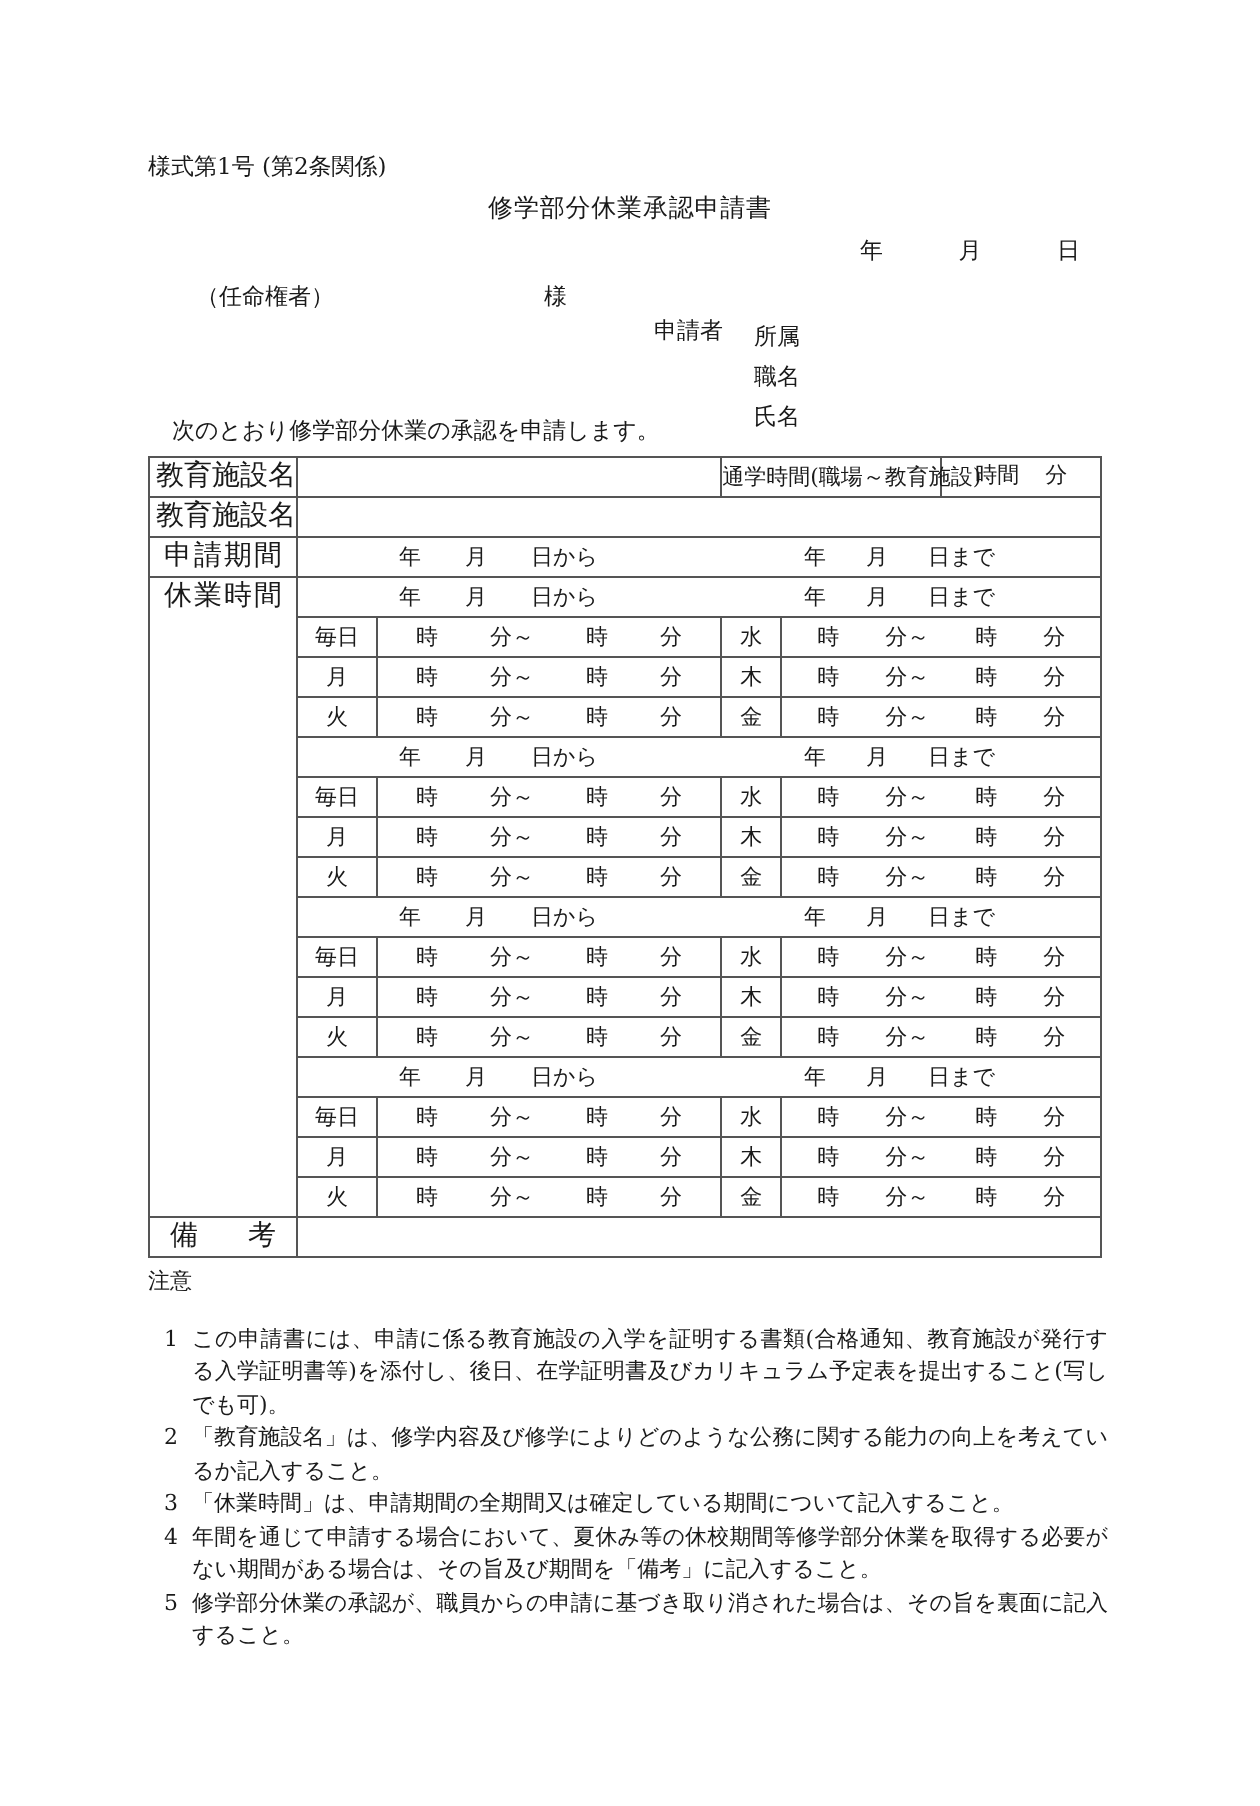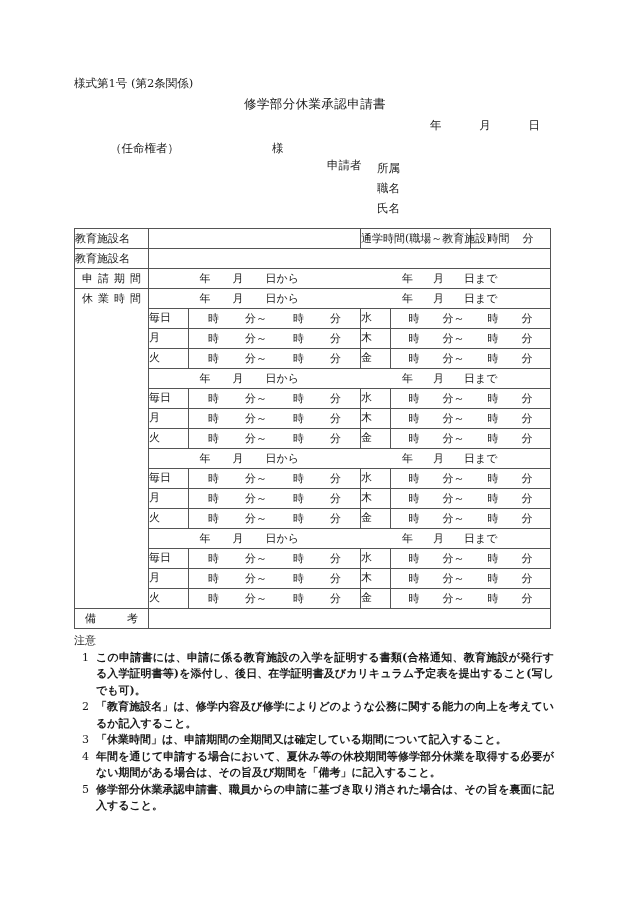--- a/index.html
+++ b/index.html
@@ -48,21 +48,20 @@
     display: flex;
     justify-content: space-between;
     font-size: 11.5px;
   }
   .addressee {
     position: absolute;
     left: 98px;
     top: 141px;
     font-size: 11.5px;
     white-space: nowrap;
-    margin-left: 12px;
   }
   .addressee-sama {
     position: absolute;
     left: 272px;
     top: 141px;
     font-size: 11.5px;
   }
   .applicant-label {
     position: absolute;
     left: 327px;
@@ -99,23 +98,23 @@
   .form-table td {
     border: 1px solid #555555;
     height: 19px;
     padding: 0;
     vertical-align: middle;
     line-height: 17px;
   }
   
   .lbl {
     width: 74px;
-    text-align: left;
-    white-space: nowrap;
-    font-size: 11px;
+    text-align: right;
+    white-space: nowrap;
+    font-size: 14px;
   }
   .lbl-spread {
     display: flex;
     justify-content: space-between;
     padding: 0 7px;
   }
   .lbl-spread span { display: inline-block; }
 
   .blank-cell { background: #ffffff; }
 
@@ -145,57 +144,55 @@
     display: flex;
     justify-content: center;
     gap: 22px;
     white-space: nowrap;
   }
   .range-half.second { gap: 20px; }
 
   
   .daycell {
     width: 40px;
-    text-align: left;
-    white-space: nowrap;
-    font-family: Liberation Mono, monospace;
+    text-align: center;
+    white-space: nowrap;
   }
   .timecell .inner {
     display: flex;
     justify-content: space-around;
     padding: 0 6px;
     white-space: nowrap;
   }
 
   
   .notes {
     position: absolute;
     left: 74px;
     top: 658px;
     width: 480px;
     font-size: 11px;
     line-height: 16.5px;
   }
-  .notes-title { margin-bottom: 0px; }
+  .notes-title { margin-bottom: 12px; }
   .note-item {
     display: flex;
     margin-top: 0px;
   }
   .note-num {
     width: 22px;
     flex: 0 0 22px;
     text-align: left;
     padding-left: 8px;
     box-sizing: border-box;
   }
   .note-text {
     flex: 1 1 auto;
     text-align: justify;
     text-justify: inter-character;
-    font-weight: bold;
   }
 </style>
 </head>
 <body>
 
 <div class="page">
 
   <div class="form-no">様式第1号 (第2条関係)</div>
 
   <div class="doc-title">修学部分休業承認申請書</div>
@@ -209,20 +206,21 @@
   <div class="addressee">（任命権者）</div>
   <div class="addressee-sama">様</div>
 
   <div class="applicant-label">申請者</div>
   <div class="applicant-fields">
     <div>所属</div>
     <div>職名</div>
     <div>氏名</div>
   </div>
 
+  <div class="intro-line">次のとおり修学部分休業の承認を申請します。</div>
 
   <table class="form-table">
     <colgroup>
       <col style="width:74px">
       <col style="width:40px">
       <col style="width:44px">
       <col style="width:44px">
       <col style="width:44px">
       <col style="width:40px">
       <col style="width:30px">
@@ -623,18 +621,18 @@
         <div class="note-item">
           <div class="note-num">3</div>
           <div class="note-text">「休業時間」は、申請期間の全期間又は確定している期間について記入すること。</div>
         </div>
         <div class="note-item">
           <div class="note-num">4</div>
           <div class="note-text">年間を通じて申請する場合において、夏休み等の休校期間等修学部分休業を取得する必要がない期間がある場合は、その旨及び期間を「備考」に記入すること。</div>
         </div>
         <div class="note-item">
           <div class="note-num">5</div>
-          <div class="note-text">修学部分休業承認申請書、職員からの申請に基づき取り消された場合は、その旨を裏面に記入すること。</div>
+          <div class="note-text">修学部分休業の承認が、職員からの申請に基づき取り消された場合は、その旨を裏面に記入すること。</div>
         </div>
       </div>
   </div>
 
 </div>
 
 </body></html>

